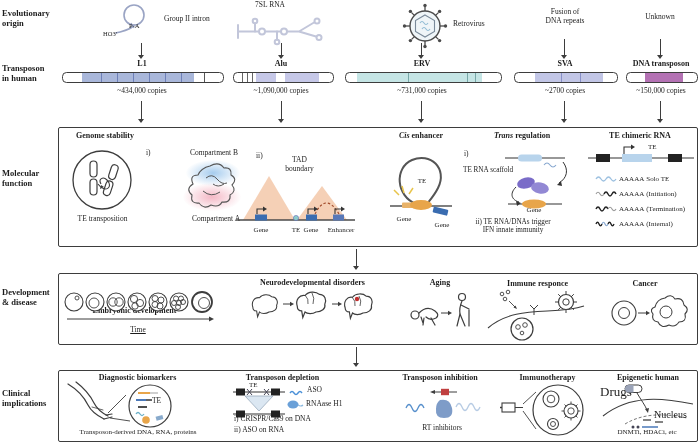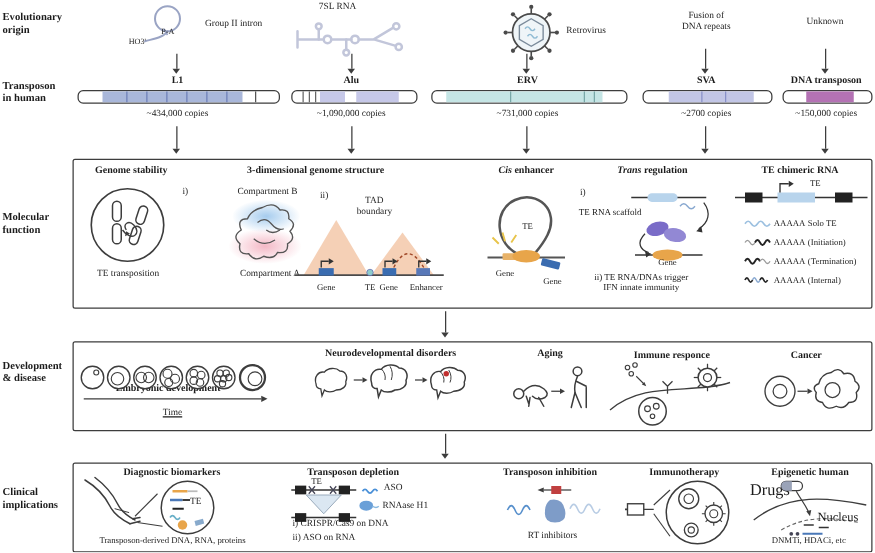--- a/index.html
+++ b/index.html
@@ -169,21 +169,20 @@
       <g transform="rotate(18 40 33)">
         <rect x="37" y="16" width="7" height="15" rx="3.5"></rect>
         <rect x="37" y="33" width="7" height="15" rx="3.5"></rect>
       </g>
     </g>
     <path d="M28,36 c7,10 16,3 9,-4 c-4,-4 -9,-1 -6,4" fill="none" stroke="#3d3d3d" stroke-width="1.1"></path>
     <polygon points="31,37 34,39 30,41" fill="#3d3d3d"></polygon>
   </svg>
   <div class="lbl ctr" style="left:60px;top:215px;width:85px;">TE transposition</div>
 
-  <div class="title ctr" style="left:165px;top:131px;width:175px;">3-dimensional genome structure</div>
   <span class="lbl" style="left:146px;top:149px;">i)</span>
   <div class="lbl ctr" style="left:176px;top:149px;width:76px;">Compartment B</div>
   <div class="glow" style="left:186px;top:160px;width:54px;height:26px;background:radial-gradient(ellipse at center,rgba(150,195,235,.85),rgba(150,195,235,0) 72%);"></div>
   <div class="glow" style="left:183px;top:183px;width:58px;height:28px;background:radial-gradient(ellipse at center,rgba(242,172,188,.85),rgba(242,172,188,0) 72%);"></div>
   <svg style="left:180px;top:158px;" width="70" height="56" viewBox="0 0 70 56">
     <path d="M30,8 q9,-5 14,2 q8,-1 7,7 q7,4 1,10 q5,6 -2,10 q1,8 -8,7 q-3,6 -11,3 q-7,5 -12,-2 q-9,1 -7,-8 q-7,-6 1,-11 q-4,-9 5,-9 q3,-7 12,-9" fill="none" stroke="#555" stroke-width="1.1"></path>
     <path d="M26,20 q6,-5 11,1 t10,4 M23,33 q8,7 17,1 M33,26 q5,4 11,0" fill="none" stroke="#555" stroke-width="1"></path>
   </svg>
   <div class="lbl ctr" style="left:176px;top:215px;width:80px;">Compartment A</div>
 

